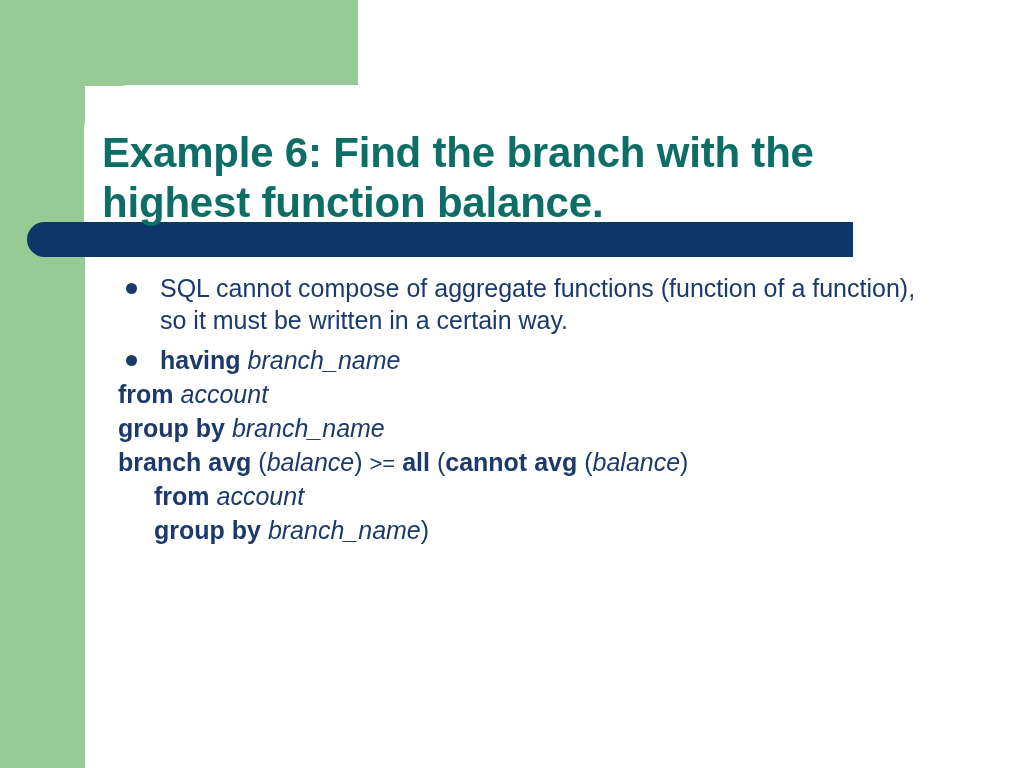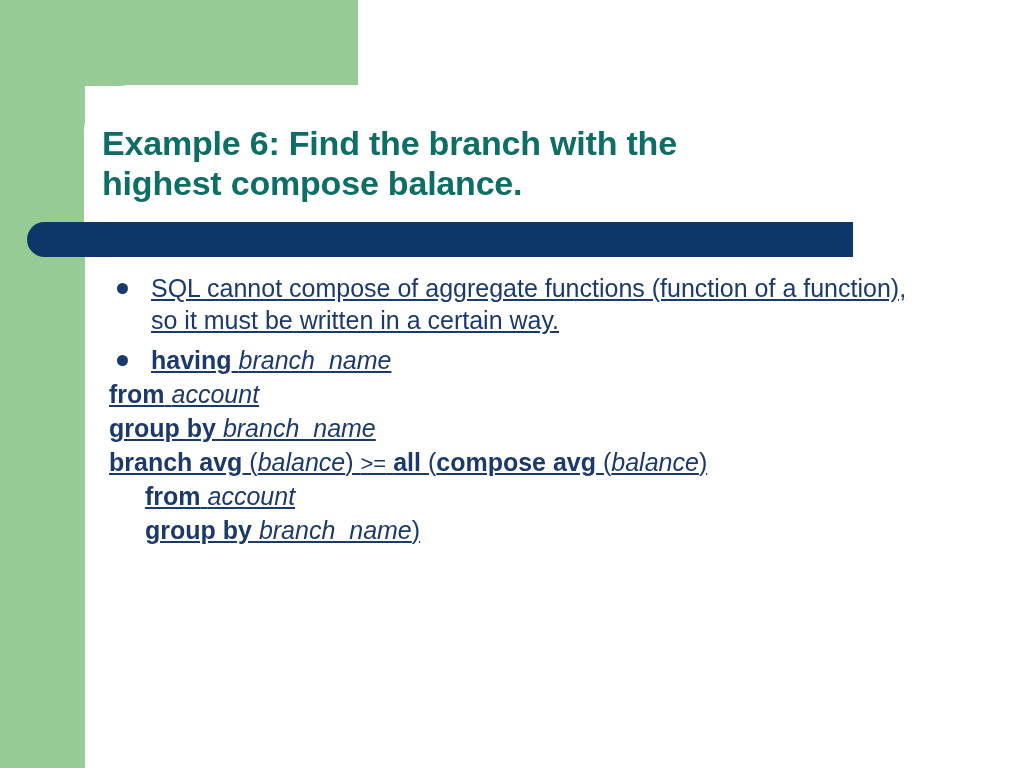--- a/index.html
+++ b/index.html
@@ -56,41 +56,40 @@
     border-bottom-right-radius: 0;
   }
 
   
   .title {
     position: absolute;
     left: 102px;
     top: 100px;
     width: 820px;
     color: #0d6e66;
-    font-size: 34px;
+    font-size: 42px;
     font-weight: bold;
     line-height: 1.18;
     letter-spacing: -0.2px;
   }
   .title-line { display: block; }
 
   
   .body {
     position: absolute;
     left: 102px;
     top: 272px;
     width: 830px;
     color: #1b3a6b;
     font-size: 25px;
     line-height: 1.28;
   }
   .para {
     position: relative;
-    margin: 0 0 8px 7px;
-    text-decoration: underline;
+    margin: 0 0 8px 16px;
   }
   .para.bulleted {
     padding-left: 42px;
   }
   .bullet-dot {
     position: absolute;
     left: 8px;
     top: 0.42em;
     width: 11px;
     height: 11px;
@@ -110,28 +109,28 @@
 
 <div id="slide">
 
   <div class="green-sidebar"></div>
   <div class="green-top-block"></div>
   <div class="white-panel"></div>
   <div class="navy-bar"></div>
 
   <h1 class="title">
     <span class="title-line">Example 6: Find the branch with the</span>
-    <span class="title-line">highest compose balance.</span>
+    <span class="title-line">highest function balance.</span>
   </h1>
 
   <div class="body">
     <div id="body-mount">
         <div class="para bulleted"><span class="bullet-dot"></span><span>SQL cannot compose of aggregate functions (function of a function), so it must be written in a certain way.</span></div>
         <div class="para tight bulleted"><span class="bullet-dot"></span><span class="kw">having</span><span class="pn"> </span><span class="id">branch_name</span></div>
         <div class="para tight plain"><span class="kw">from</span><span class="pn"> </span><span class="id">account</span></div>
         <div class="para tight plain"><span class="kw">group by</span><span class="pn"> </span><span class="id">branch_name</span></div>
-        <div class="para tight plain"><span class="kw">branch avg</span><span class="pn"> (</span><span class="id">balance</span><span class="pn">) </span><span class="op">&gt;=</span><span class="pn"> </span><span class="kw">all</span><span class="pn"> (</span><span class="kw">compose avg</span><span class="pn"> (</span><span class="id">balance</span><span class="pn">)</span></div>
+        <div class="para tight plain"><span class="kw">branch avg</span><span class="pn"> (</span><span class="id">balance</span><span class="pn">) </span><span class="op">&gt;=</span><span class="pn"> </span><span class="kw">all</span><span class="pn"> (</span><span class="kw">cannot avg</span><span class="pn"> (</span><span class="id">balance</span><span class="pn">)</span></div>
         <div class="para tight indent"><span class="kw">from</span><span class="pn"> </span><span class="id">account</span></div>
         <div class="para tight indent"><span class="kw">group by</span><span class="pn"> </span><span class="id">branch_name</span><span class="pn">)</span></div>
       </div>
   </div>
 
 </div>
 
 </body></html>

